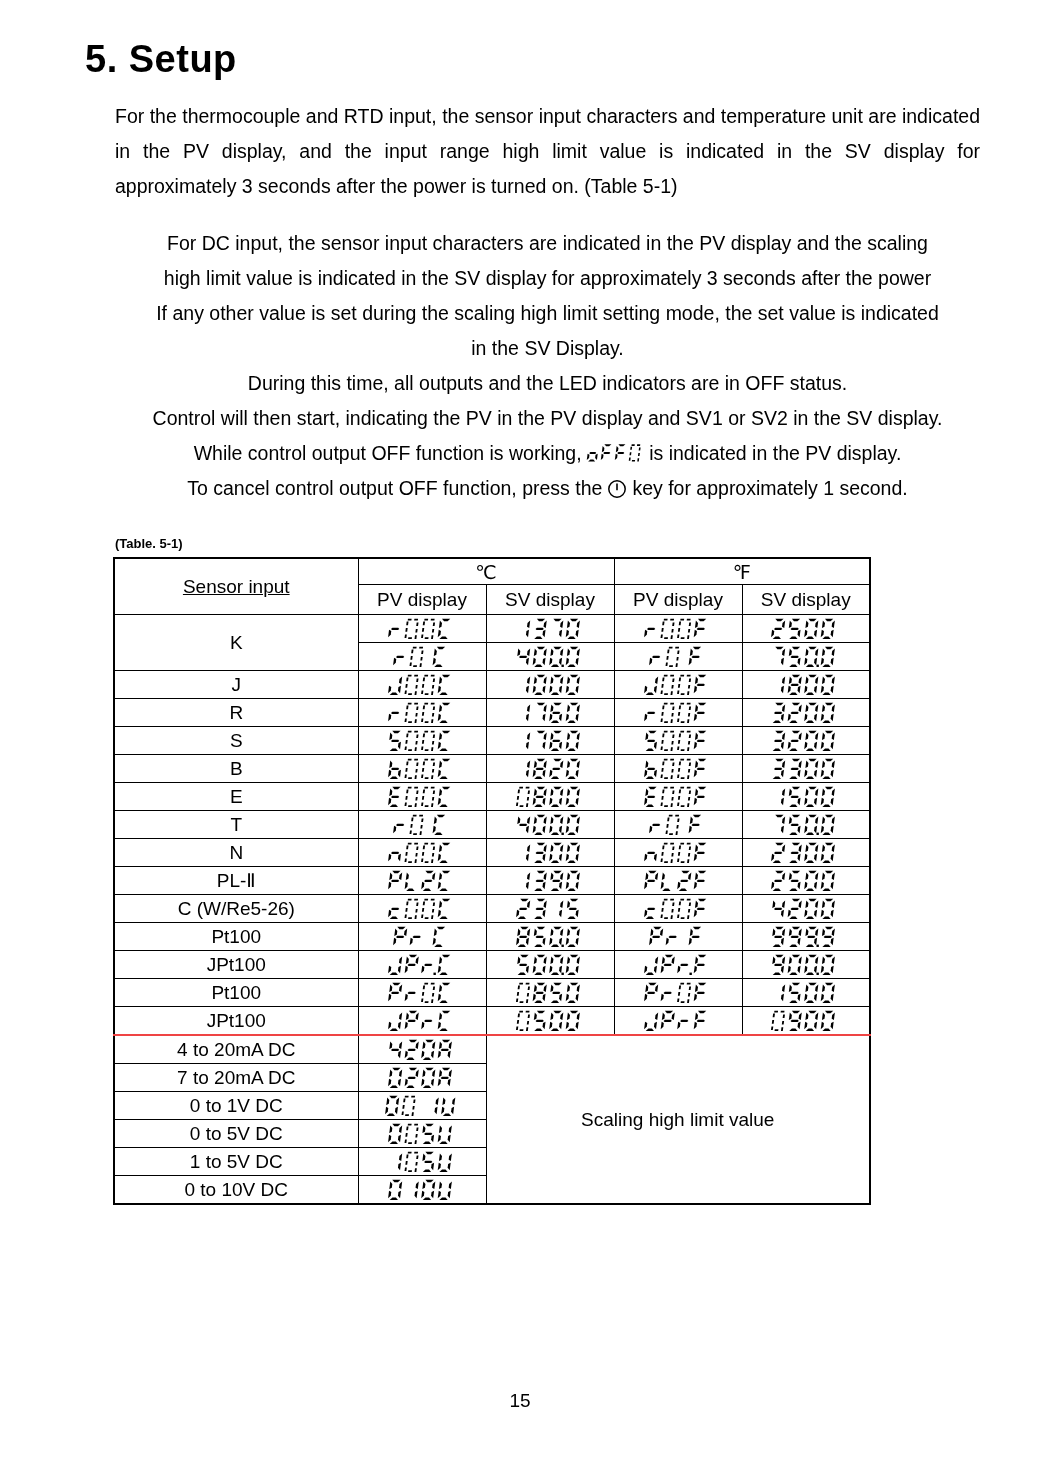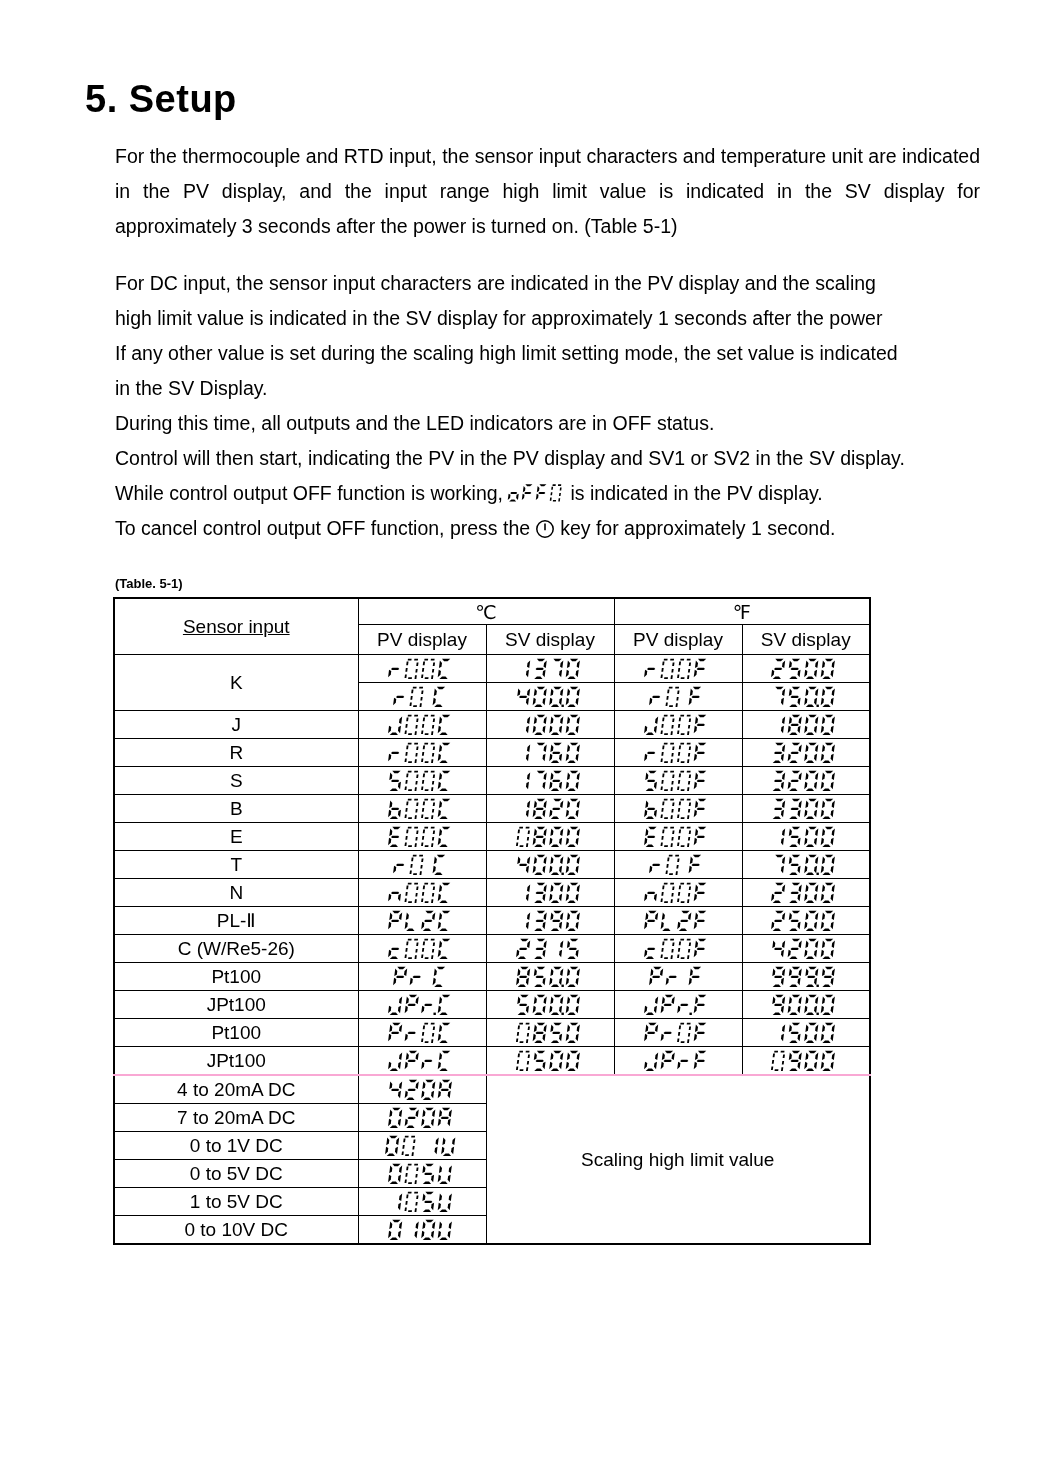--- a/index.html
+++ b/index.html
@@ -14,21 +14,21 @@
     font-family: "Liberation Sans", sans-serif;
     color: #000000;
     position: relative;
     overflow: hidden;
   }
   .page {
     position: relative;
     width: 1040px;
     height: 1478px;
     box-sizing: border-box;
-    padding: 68px 70px 0 85px;
+    padding: 28px 70px 0 85px;
   }
 
   
   .chapter-title {
     font-size: 38px;
     font-weight: bold;
     letter-spacing: 0.5px;
     margin: 12px 0 18px 0;
     line-height: 1.05;
   }
@@ -39,21 +39,21 @@
     width: 865px;
     font-size: 19.5px;
     line-height: 35px;
   }
   .para-justify {
     text-align: justify;
     text-align-last: left;
     margin-bottom: 22px;
   }
   .para-plain {
-    text-align: left;
+    text-align: center;
     margin-bottom: 0;
   }
   .line {
     display: block;
     white-space: nowrap;
   }
 
   
   .seg-inline {
     display: inline-block;
@@ -124,21 +124,21 @@
     justify-content: center;
     height: 27px;
   }
   .scaling-cell {
     text-align: left;
     padding-left: 18px;
     font-size: 19.5px;
     vertical-align: middle;
     margin-left: 16px;
   }
-  .thick-top { border-top: 2px solid #f9a8d4; }
+  .thick-top { border-top: 2px solid #ef4444; }
 
   
   .page-number {
     position: absolute;
     left: 0;
     right: 0;
     top: 1390px;
     text-align: center;
     font-size: 19px;
   }
@@ -155,21 +155,21 @@
 <div class="page">
 
   <h1 class="chapter-title">5. Setup</h1>
 
   <div class="body-block">
 
     <p class="para-justify">For the thermocouple and RTD input, the sensor input characters and temperature unit are indicated in the PV display, and the input range high limit value is indicated in the SV display for approximately 3 seconds after the power is turned on. (Table 5-1)</p>
 
     <div class="para-plain">
       <span class="line">For DC input, the sensor input characters are indicated in the PV display and the scaling</span>
-      <span class="line">high limit value is indicated in the SV display for approximately 1 seconds after the power</span>
+      <span class="line">high limit value is indicated in the SV display for approximately 3 seconds after the power</span>
       <span class="line">If any other value is set during the scaling high limit setting mode, the set value is indicated</span>
       <span class="line">in the SV Display.</span>
       <span class="line">During this time, all outputs and the LED indicators are in OFF status.</span>
       <span class="line">Control will then start, indicating the PV in the PV display and SV1 or SV2 in the SV display.</span>
 
       <span class="line">
         <span>While control output OFF function is working,</span><span class="seg-inline" id="inline-off-glyph"><svg class="seg" width="61.5108" height="21.84" viewBox="0 0 78.86 28">
               <g transform="translate(4.86 3) skewX(-7.406912128495231)">
                 <path class="on" d="M 13 12 L 13 20 L 10.4 17.4 L 10.4 13.3 Z"></path>
                 <path class="on" d="M 2 22 L 11 22 L 8.4 19.4 L 4.6 19.4 Z"></path>
@@ -2251,13 +2251,14 @@
                   <path class="on" d="M 0 12 L 0 20 L 2.6 17.4 L 2.6 13.3 Z"></path>
                   <path class="on" d="M 0 2 L 0 10 L 2.6 8.7 L 2.6 4.6 Z"></path>
                 </g>
               </svg>
             </div>
           </td>
         </tr>
       </tbody>
   </table>
 
+  <div class="page-number">15</div>
 </div>
 
 </body></html>

